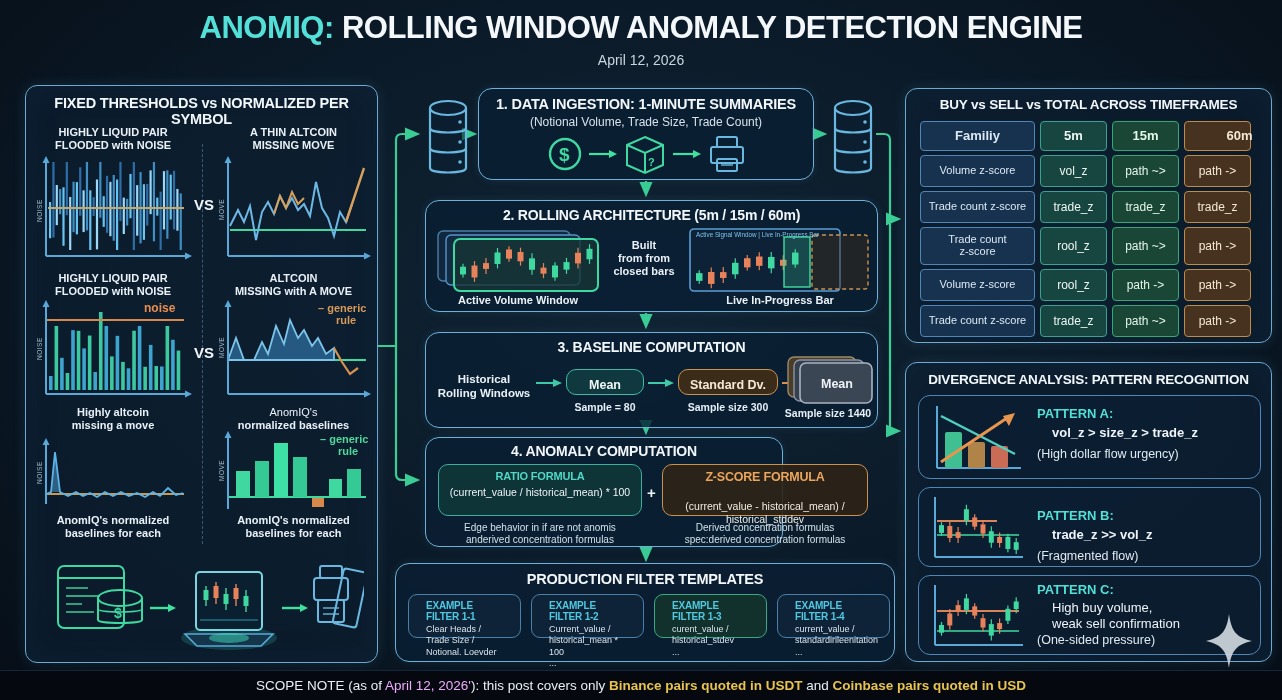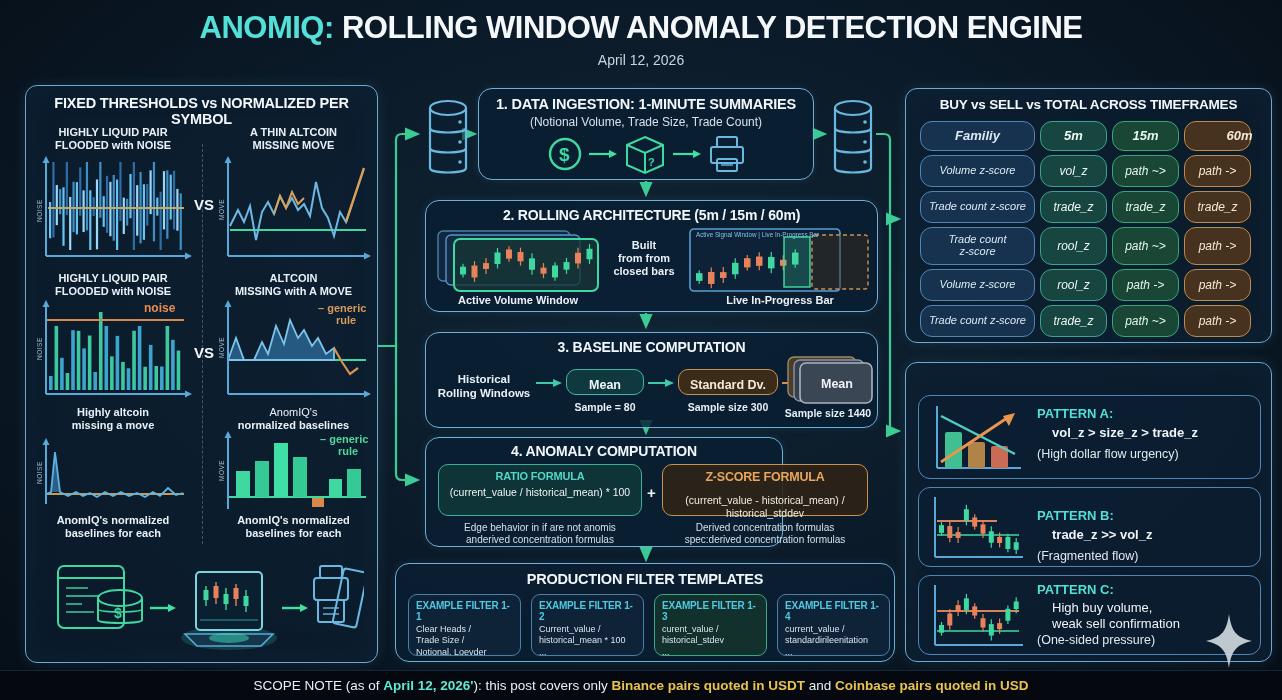--- a/index.html
+++ b/index.html
@@ -14,32 +14,32 @@
     background:rgba(12,30,48,.72);box-shadow:0 0 14px rgba(90,168,216,.14), inset 0 0 30px rgba(20,50,80,.25);}
   .stepbox{position:absolute;border:1.6px solid #6fb0d8;border-radius:14px;
     background:rgba(10,30,51,.82);box-shadow:0 0 10px rgba(90,168,216,.12);}
   .hdr{font-weight:bold;text-align:center;color:#f2f7fb;letter-spacing:-.2px;}
   .preline{white-space:pre-line;}
   .ctr{text-align:center;}
   .charttitle{font-size:11px;font-weight:bold;line-height:1.18;color:#e9f1f7;}
   .caption{font-size:11px;font-weight:bold;line-height:1.2;color:#e9f1f7;}
   .vs{font-size:15px;font-weight:bold;color:#f2f7fb;}
   .ylab{font-size:6.5px;fill:#9db9cc;letter-spacing:.5px;}
-  .tcell{border-radius:12px;display:flex;align-items:center;justify-content:center;
-    font-size:12px;text-align:center;line-height:1.05;font-style:italic;}
+  .tcell{border-radius:4px;display:flex;align-items:center;justify-content:center;
+    font-size:12px;text-align:center;line-height:1.05;}
   .col-fam{background:#16324f;border:1.4px solid #4f86b8;color:#dce8f2;}
   .col-5m{background:#17453f;border:1.4px solid #3aa291;color:#eef7f4;}
   .col-15m{background:#1a4636;border:1.4px solid #35a877;color:#e2f6ea;}
   .col-60m{background:#46321f;border:1.4px solid #bf8a4a;color:#f6e8d4;}
   .patcard{position:absolute;border:1.4px solid #4f86b8;border-radius:12px;background:rgba(12,30,50,.6);}
   .pathead{font-size:13px;font-weight:bold;color:#52dfd6;}
   .patline{font-size:13px;font-weight:bold;color:#eef4f8;line-height:1.25;margin-left:15px;}
   .patsub{font-size:12.5px;color:#dfe9f0;}
-  .fcard{position:absolute;width:113px;height:62px;border:1.3px solid #4a7fa8;border-radius:9px;
-    background:rgba(17,36,58,.85);padding:5px 7px;}
+  .fcard{position:absolute;width:113px;height:44px;border:1.3px solid #4a7fa8;border-radius:9px;
+    background:rgba(17,36,58,.85);padding:5px 17px;}
   .fcard.green{background:rgba(21,53,44,.85);border-color:#3aa884;}
   .fhead{font-size:10px;font-weight:bold;color:#4fc8e0;letter-spacing:-.2px;}
   .fbody{font-size:9px;color:#d8e4ee;line-height:1.25;margin-top:2px;}
   .formbox{position:absolute;border-radius:10px;padding:5px 6px;text-align:center;}
   .samp{font-size:10.5px;font-weight:bold;color:#e6eff6;text-align:center;}
   svg{display:block;}
 </style>
 </head>
 <body>
 
@@ -442,21 +442,21 @@
     <div class="hdr abs" style="left:0;top:5px;width:100%;font-size:14px;">4. ANOMALY COMPUTATION</div>
     <div class="formbox" style="left:12px;top:26px;width:204px;height:52px;border:1.6px solid #3fae9e;background:rgba(16,56,56,.85);">
       <div style="font-size:11px;font-weight:bold;color:#4fd8c8;letter-spacing:-.2px;">RATIO FORMULA</div>
       <div style="font-size:10.5px;color:#eef4f8;margin-top:4px;">(current_value / historical_mean) * 100</div>
     </div>
     <div class="abs ctr preline" style="left:12px;top:84px;width:204px;font-size:10px;color:#cfe0ea;line-height:1.2;">Edge behavior in if are not anomis
 anderived concentration formulas</div>
     <div class="abs" style="left:221px;top:46px;font-size:15px;font-weight:bold;color:#eef4f8;">+</div>
     <div class="formbox" style="left:236px;top:26px;width:206px;height:52px;border:1.6px solid #c9924f;background:rgba(45,36,23,.9);">
       <div style="font-size:12.5px;font-weight:bold;color:#eba55c;letter-spacing:-.2px;">Z-SCORE FORMULA</div>
-      <div class="preline" style="font-size:10.5px;color:#f2ece0;margin-top:10px;line-height:1.2;">(current_value - historical_mean) /
+      <div class="preline" style="font-size:10.5px;color:#f2ece0;margin-top:16px;line-height:1.2;">(current_value - historical_mean) /
 historical_stddev</div>
     </div>
     <div class="abs ctr preline" style="left:236px;top:84px;width:206px;font-size:10px;color:#cfe0ea;line-height:1.2;">Derived concentration formulas
 spec:derived concentration formulas</div>
   </div>
 
   <div class="stepbox" style="left:395px;top:563px;width:500px;height:99px;">
     <div class="hdr abs" style="left:0;top:7px;width:100%;font-size:14.5px;">PRODUCTION FILTER TEMPLATES</div>
     <div class="fcard" style="left:12px;top:30px;">
       <div class="fhead">EXAMPLE FILTER 1-1</div>
@@ -514,20 +514,21 @@
       <div class="tcell col-60m" style="height:32px;">path -&gt;</div>
 
       <div class="tcell col-fam" style="height:32px;font-size:11px;">Trade count z-score</div>
       <div class="tcell col-5m" style="height:32px;">trade_z</div>
       <div class="tcell col-15m" style="height:32px;">path ~&gt;</div>
       <div class="tcell col-60m" style="height:32px;">path -&gt;</div>
     </div>
   </div>
 
   <div class="panel" style="left:905px;top:362px;width:367px;height:300px;">
+    <div class="hdr abs" style="left:0;top:9px;width:100%;font-size:13.5px;">DIVERGENCE ANALYSIS: PATTERN RECOGNITION</div>
 
     <div class="patcard" style="left:12px;top:32px;width:343px;height:84px;">
       <svg class="abs" style="left:8px;top:6px;" width="100" height="72" viewBox="0 0 100 72">
         <line x1="10" y1="4" x2="10" y2="66" stroke="#5aa8d8" stroke-width="2"></line>
         <line x1="10" y1="66" x2="94" y2="66" stroke="#5aa8d8" stroke-width="2"></line>
         <rect x="18" y="30" width="17" height="36" rx="2" fill="#3fbf92"></rect>
         <rect x="41" y="40" width="17" height="26" rx="2" fill="#b08448"></rect>
         <rect x="64" y="44" width="17" height="22" rx="2" fill="#c96b55"></rect>
         <line x1="14" y1="14" x2="88" y2="52" stroke="#4fd0c0" stroke-width="2.4"></line>
         <line x1="14" y1="60" x2="80" y2="16" stroke="#e8964f" stroke-width="3"></line>
@@ -612,16 +613,16 @@
         <div class="patsub">(One-sided pressure)</div>
       </div>
     </div>
   </div>
 
   <svg class="abs" style="left:1198px;top:612px;" width="62" height="62" viewBox="0 0 62 62">
     <path d="M31 2 C33.5 19 37.5 25 54 29 C37.5 33 33.5 39 31 56 C28.5 39 24.5 33 8 29 C24.5 25 28.5 19 31 2 Z" fill="#cfd6dd" opacity=".92"></path>
   </svg>
 
   <div class="abs" style="left:0;top:670px;width:1282px;height:30px;background:#05090f;border-top:1px solid #13263a;text-align:center;line-height:30px;font-size:13.5px;color:#e8eef4;">
-    <span>SCOPE NOTE (as of </span><span style="font-weight:bold;color:#5eead4;">April 12, 2026'</span><span>): this post covers only </span><span style="font-weight:bold;color:#e8c34f;">Binance pairs quoted in USDT</span><span> and </span><span style="font-weight:bold;color:#e8c34f;">Coinbase pairs quoted in USD</span>
+    <span>SCOPE NOTE (as of </span><span style="font-weight:normal;color:#f0abfc;">April 12, 2026'</span><span>): this post covers only </span><span style="font-weight:bold;color:#e8c34f;">Binance pairs quoted in USDT</span><span> and </span><span style="font-weight:bold;color:#e8c34f;">Coinbase pairs quoted in USD</span>
   </div>
 
 </div>
 
 </body></html>

